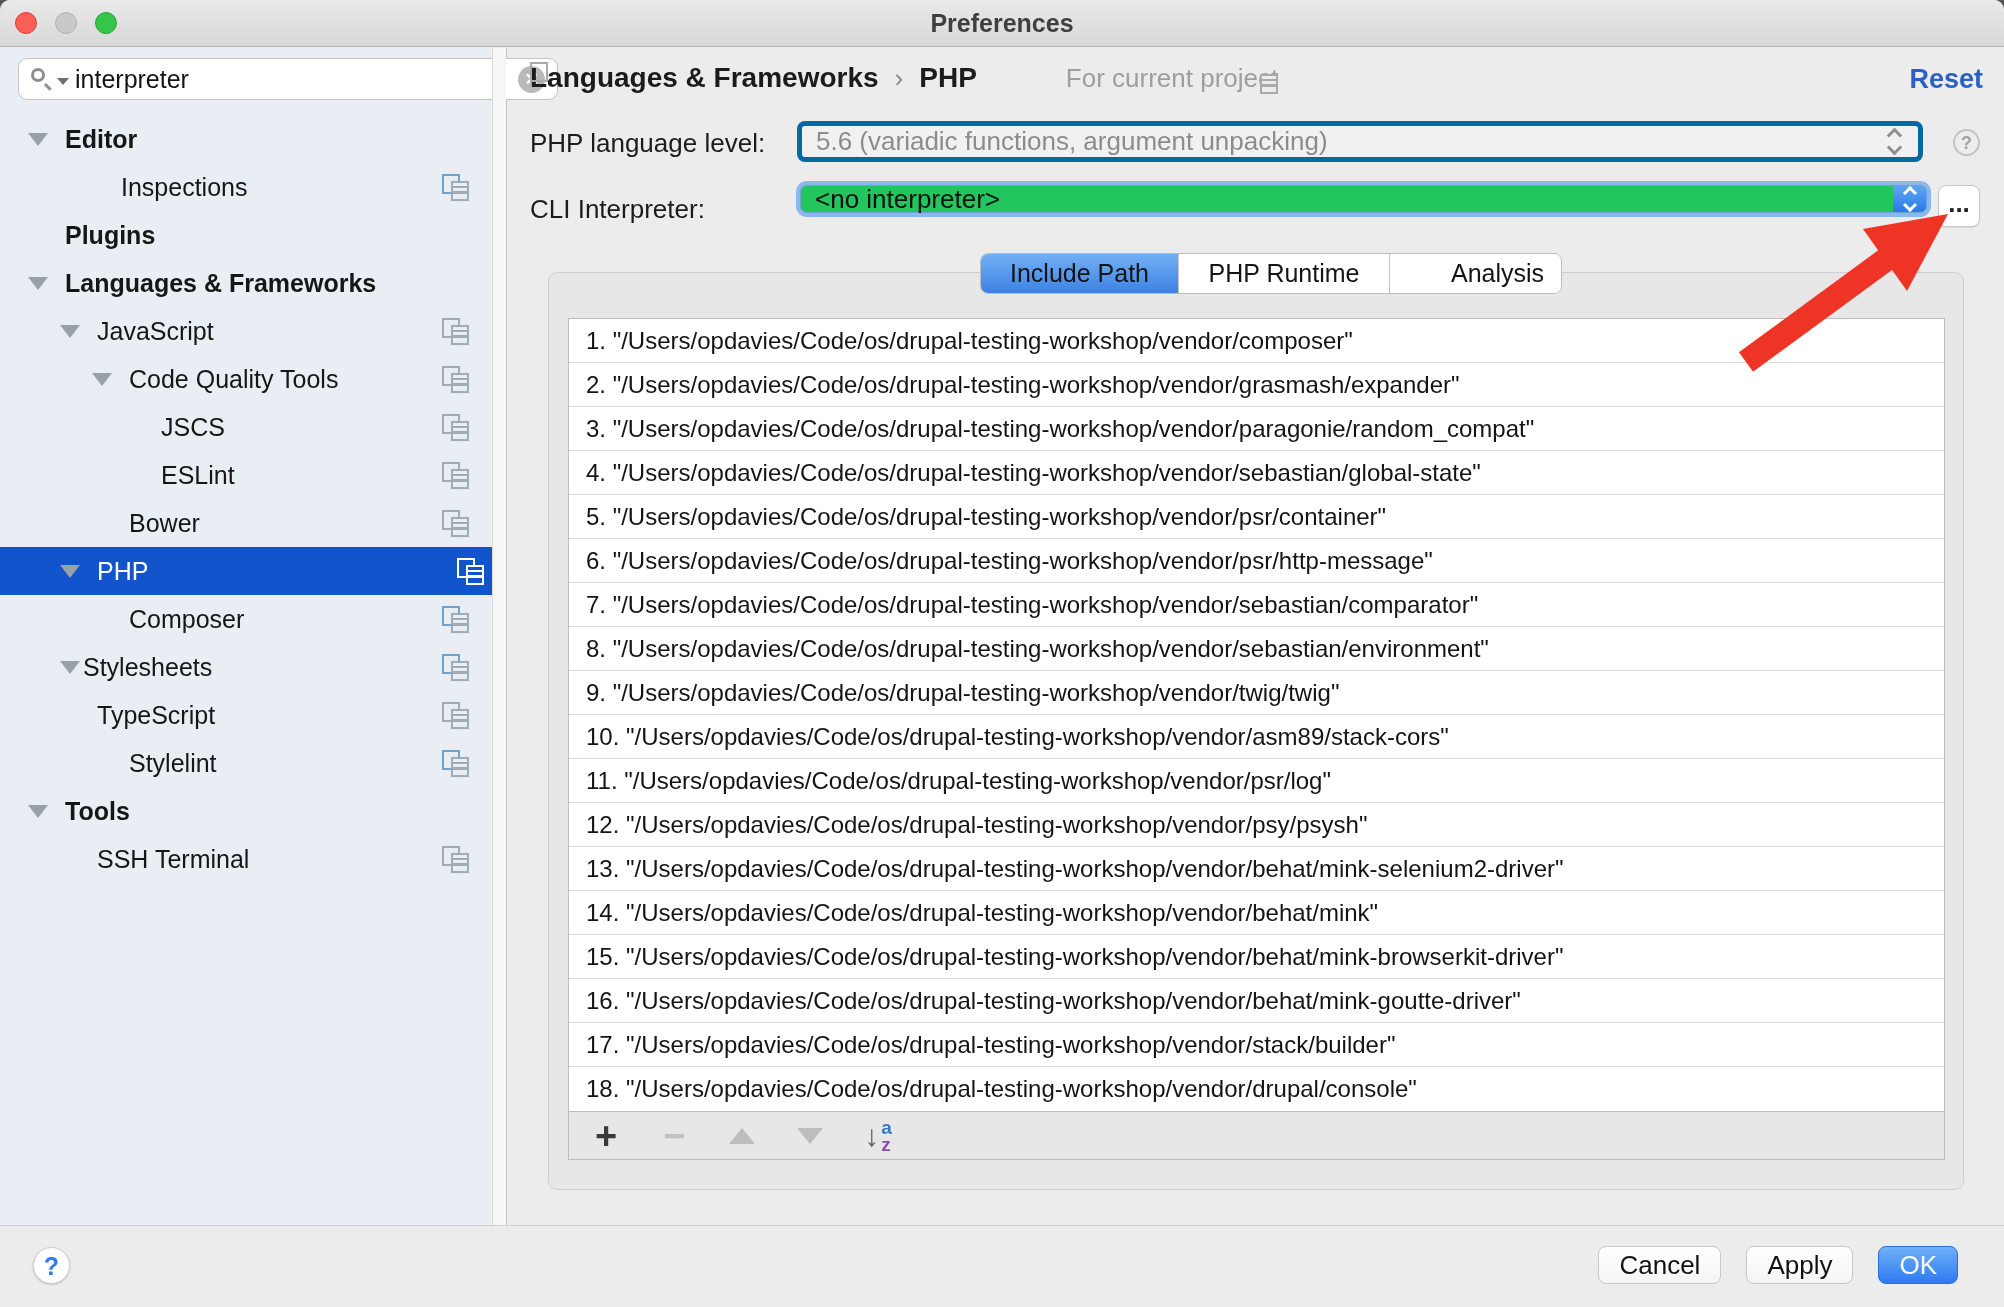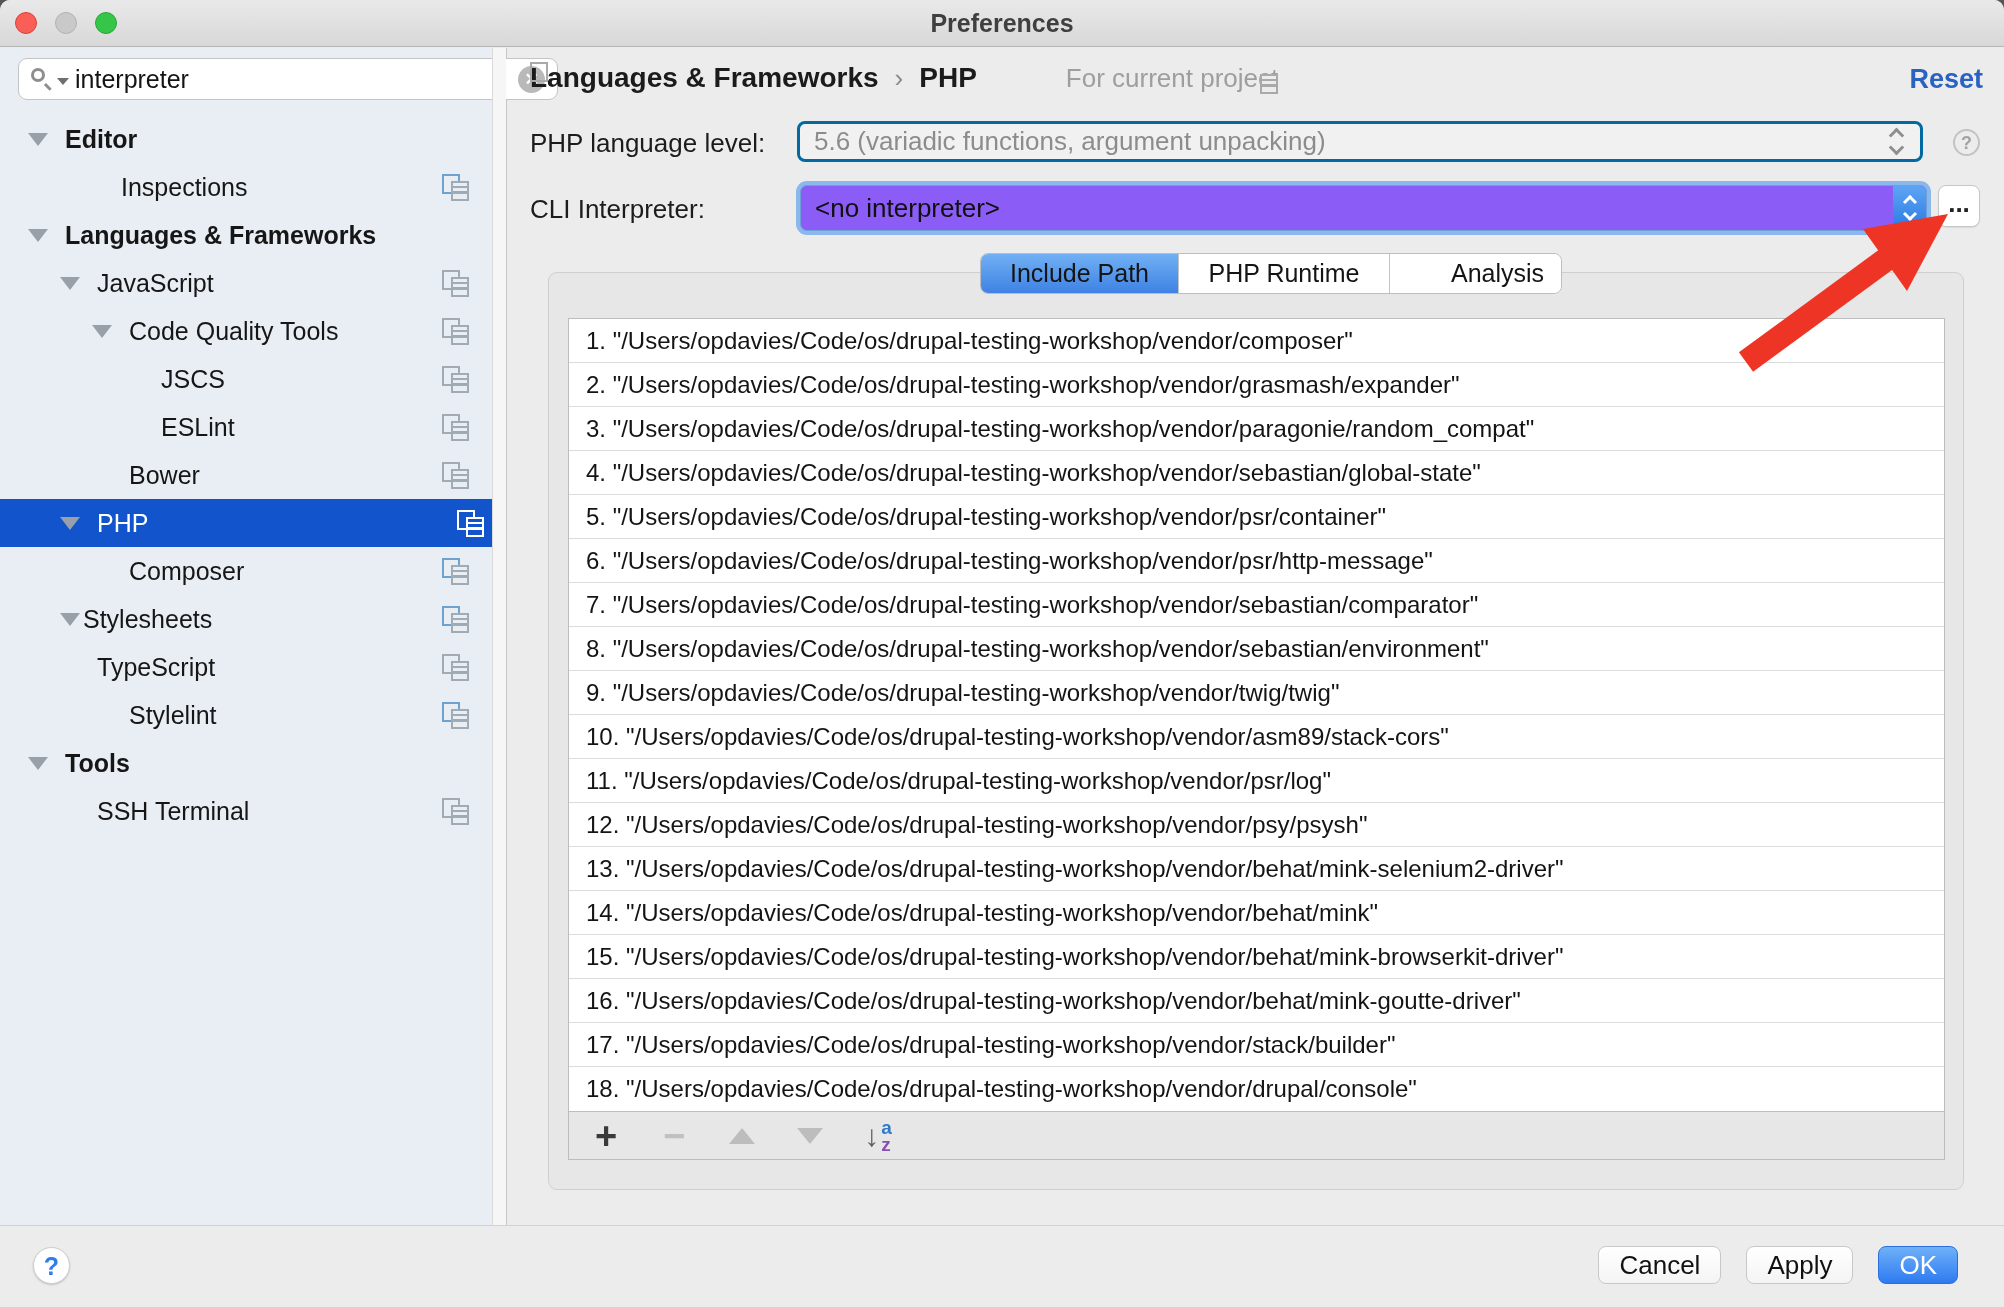--- a/index.html
+++ b/index.html
@@ -79,36 +79,36 @@
   .scope .copy-icon { --bg:#ececec; --cb:#a9a9a9; --cf:#a9a9a9; }
   .scope-label { font-size:26px; color:#9e9e9e; }
   .reset-link { position:absolute; right:21px; top:16px; font-size:27px; font-weight:700; color:#2a62c4; }
 
   
   .form-label { position:absolute; left:22px; font-size:26px; color:#1c1c1c; }
   .lbl-level { top:80px; }
   .lbl-cli { top:146px; }
   .select-disabled {
     position:absolute; left:289px; top:73px; width:1126px; height:41px;
-    background:#f1f1f1; border:3px solid #0369a1; border-radius:8px;
+    background:#f1f1f1; border:5px solid #0369a1; border-radius:8px;
     display:flex; align-items:center; padding:0 14px;
   }
   .select-disabled .sel-text { font-size:26px; color:#8c8c8c; flex:1; white-space:nowrap; overflow:hidden; }
   .chevs { display:flex; flex-direction:column; gap:7px; margin-right:4px; }
   .chev { width:11px; height:11px; border-left:3px solid #8f8f8f; border-top:3px solid #8f8f8f; }
   .chev.up { transform:rotate(45deg); }
   .chev.down { transform:rotate(225deg); margin-top:-6px; }
   .help-circle {
     position:absolute; left:1445px; top:81px; width:27px; height:27px; border-radius:50%;
     border:2px solid #c2c2c2; color:#a2a2a2; font-size:18px; font-weight:700;
     text-align:center; line-height:24px;
   }
   .select-cli {
-    position:absolute; left:292px; top:137px; width:1127px; height:46px;
-    background:#8b5cf6; border:1px solid #6f9fd8; border-radius:7px;
+    position:absolute; left:292px; top:137px; width:1127px; height:28px;
+    background:#22c55e; border:1px solid #6f9fd8; border-radius:7px;
     box-shadow:0 0 0 4px #8ab7ec;
     display:flex; align-items:center; padding-left:14px;
   }
   .select-cli .sel-text { font-size:26px; color:#101010; flex:1; }
   .spinner-cap {
     width:33px; height:100%; border-radius:0 6px 6px 0;
     background:linear-gradient(#5ea5f3,#2a7ae4);
     display:flex; flex-direction:column; align-items:center; justify-content:center; gap:8px;
   }
   .spinner-cap .chev { border-color:#fff; width:10px; height:10px; }
@@ -196,20 +196,23 @@
         <div class="tree-row bold">
           <span class="tri" style="left: 28px;"></span>
           <span class="tree-label" style="left: 65px;">Editor</span>
         </div>
         <div class="tree-row">
           <span class="tree-label" style="left: 97px; margin-left: 24px;">Inspections</span>
           <span class="copy-icon blue">
             <span class="back"></span>
             <span class="front"></span>
           </span>
+        </div>
+        <div class="tree-row bold">
+          <span class="tree-label" style="left: 65px;">Plugins</span>
         </div>
         <div class="tree-row bold">
           <span class="tri" style="left: 28px;"></span>
           <span class="tree-label" style="left: 65px;">Languages &amp; Frameworks</span>
         </div>
         <div class="tree-row">
           <span class="tri" style="left: 60px;"></span>
           <span class="tree-label" style="left: 97px;">JavaScript</span>
           <span class="copy-icon gray">
             <span class="back"></span>

